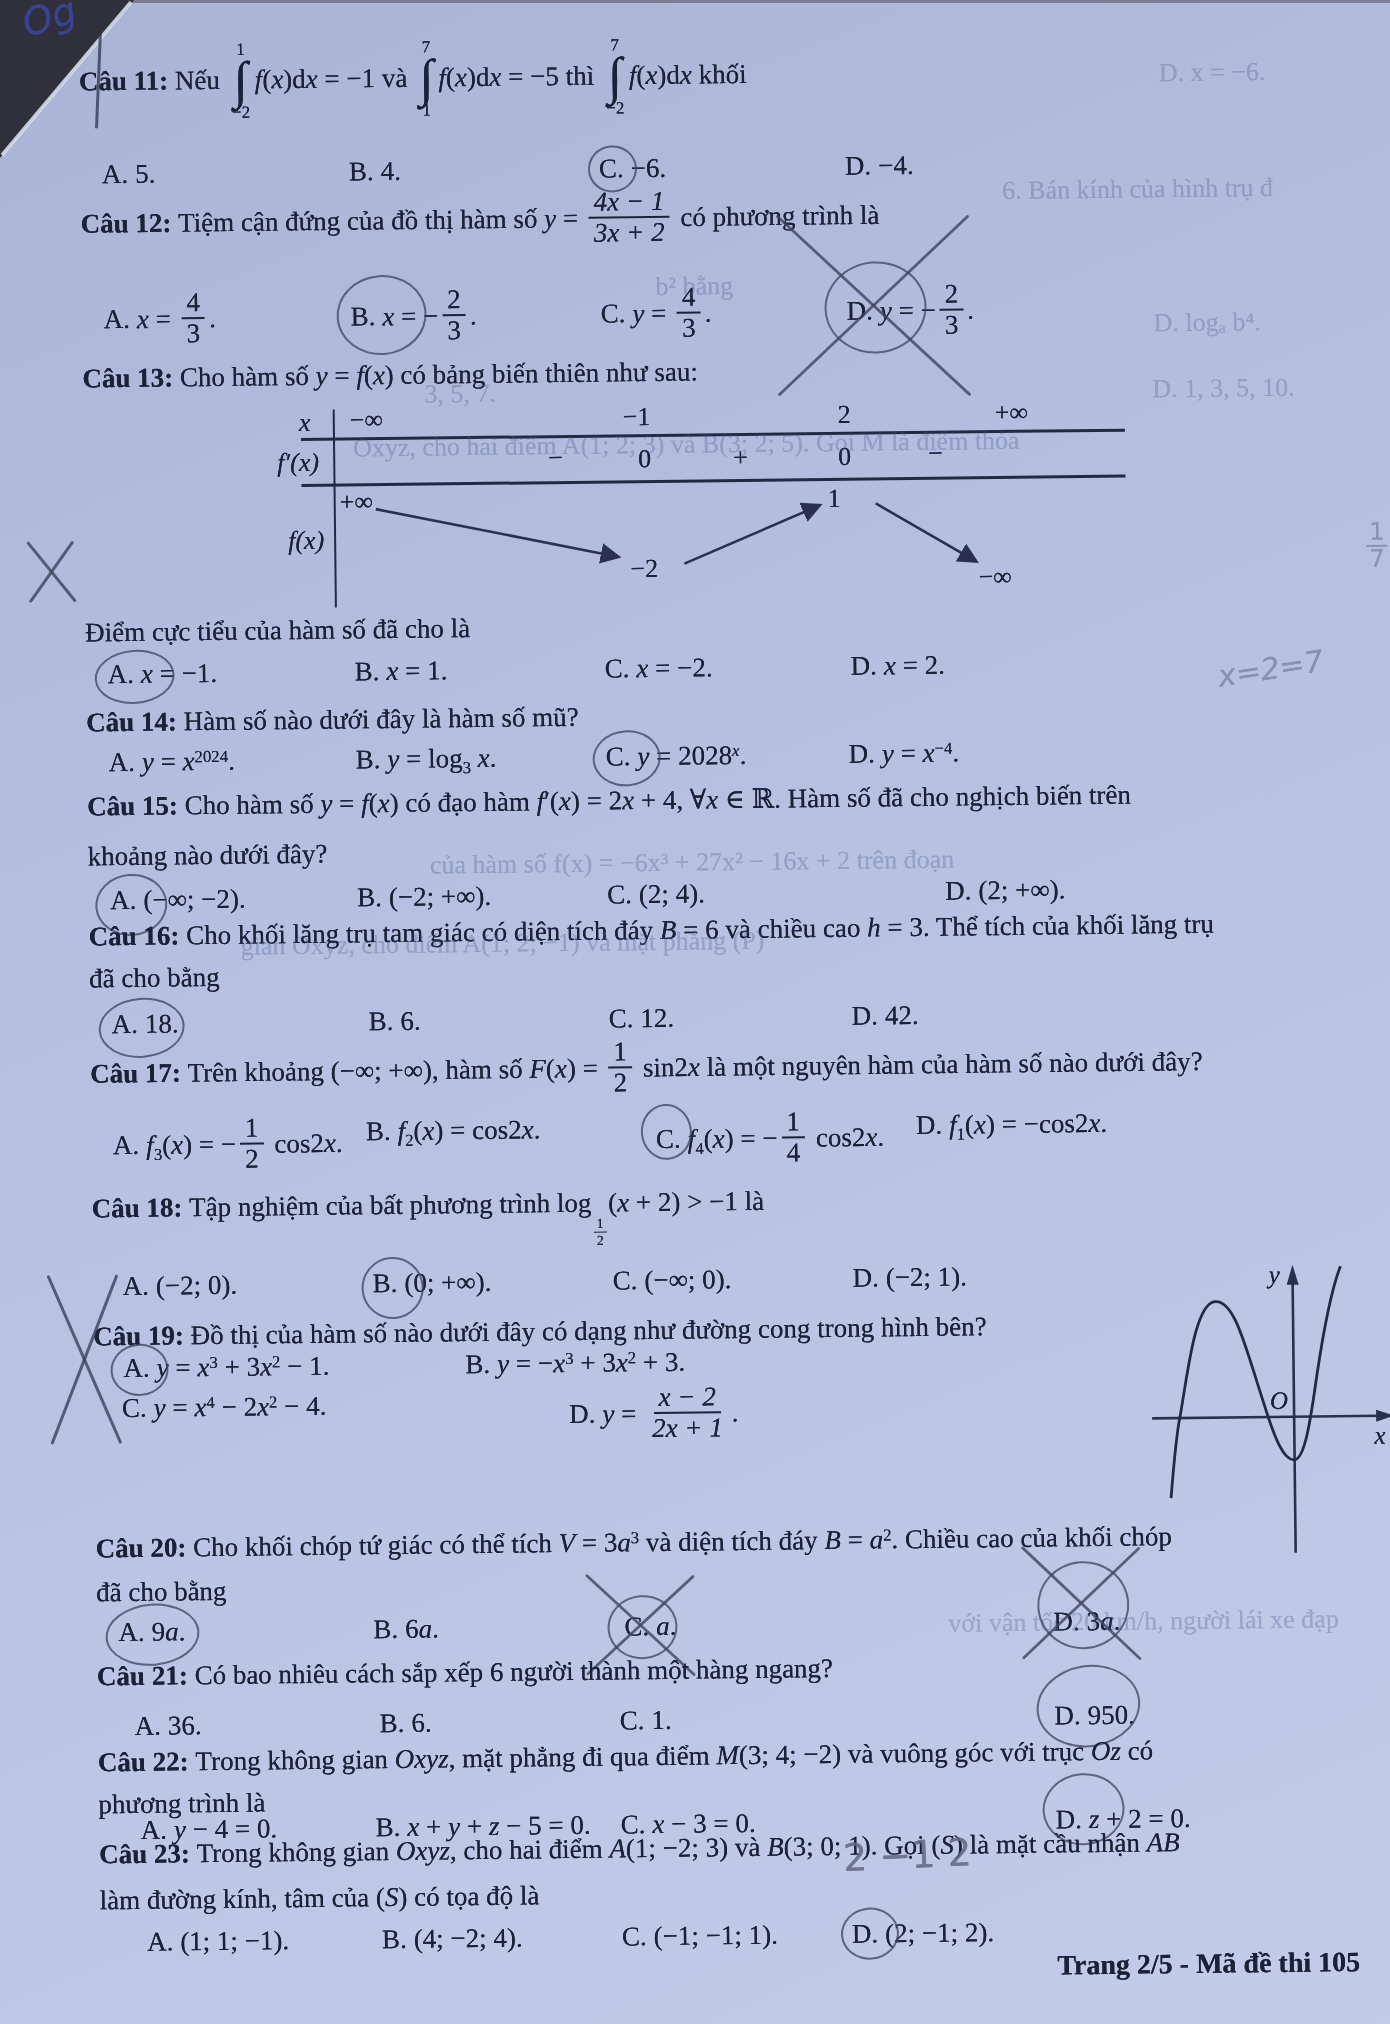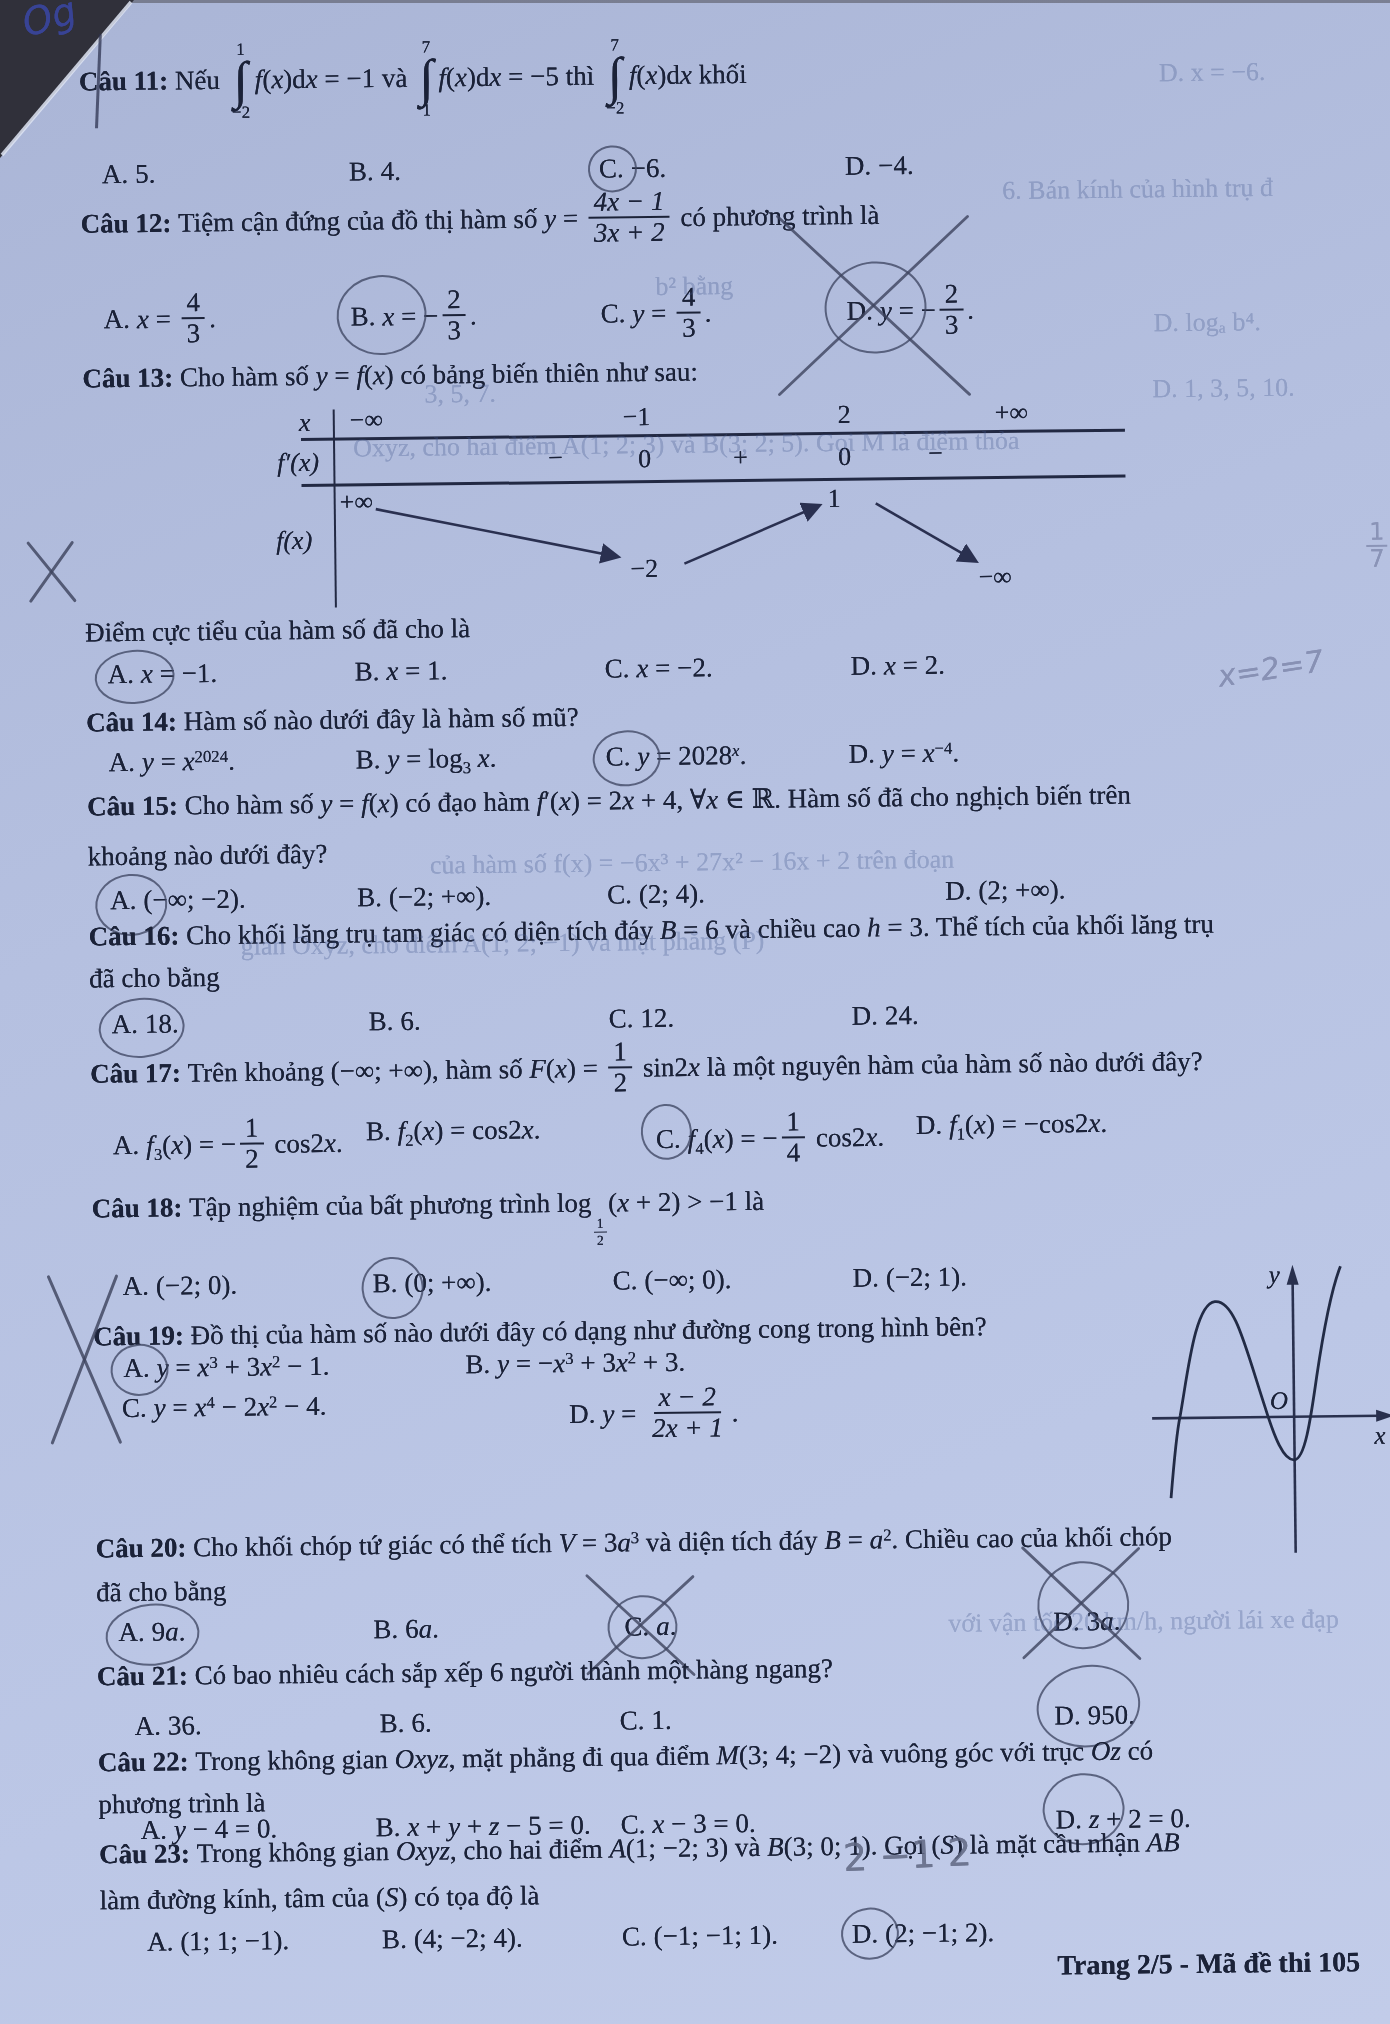--- a/index.html
+++ b/index.html
@@ -64,21 +64,21 @@
 </svg>
 
 <div id="content">
 
   <div class="bbt">
     <div class="bbt-vline"></div>
     <div class="bbt-hline" style="top:28px"></div>
     <div class="bbt-hline" style="top:74px"></div>
     <span class="bv mi" style="left:24px;top:-2px">x</span>
     <span class="bv mi" style="left:2px;top:38px">f′(x)</span>
-    <span class="bv mi" style="left:0;top:116px">f(x)</span>
+    <span class="bv mi" style="left:12px;top:116px">f(x)</span>
     <span class="bv" style="left:75px;top:-4px">−∞</span>
     <span class="bv" style="left:348px;top:-4px">−1</span>
     <span class="bv" style="left:563px;top:-4px">2</span>
     <span class="bv" style="left:720px;top:-4px">+∞</span>
     <span class="bv" style="left:273px;top:36px">−</span>
     <span class="bv" style="left:363px;top:38px">0</span>
     <span class="bv" style="left:458px;top:38px">+</span>
     <span class="bv" style="left:563px;top:38px">0</span>
     <span class="bv" style="left:653px;top:36px">−</span>
     <span class="bv" style="left:64px;top:78px">+∞</span>
@@ -166,21 +166,21 @@
     <div class="q" style="top: 840px;"><span>khoảng nào dưới đây?</span></div>
     <div class="opt" style="left: 40px; top: 884px;"><span class="olabel">A.</span><span>(−∞; −2).</span><div class="mark-circle" style="left: -15px; top: -10px; width: 68px; height: 58px; transform: rotate(-4deg);"></div></div>
     <div class="opt" style="left: 287px; top: 884px;"><span class="olabel">B.</span><span>(−2; +∞).</span></div>
     <div class="opt" style="left: 537px; top: 884px;"><span class="olabel">C.</span><span>(2; 4).</span></div>
     <div class="opt" style="left: 875px; top: 884px;"><span class="olabel">D.</span><span>(2; +∞).</span></div>
     <div class="q" style="top: 920px;"><span class="qb">Câu 16: </span><span>Cho khối lăng trụ tam giác có diện tích đáy </span><span class="mi">B</span><span> = 6 và chiều cao </span><span class="mi">h</span><span> = 3. Thể tích của khối lăng trụ</span></div>
     <div class="q" style="top: 962px;"><span>đã cho bằng</span></div>
     <div class="opt" style="left: 40px; top: 1008px;"><span class="olabel">A.</span><span>18.</span><div class="mark-circle" style="left: -13px; top: -10px; width: 82px; height: 56px; transform: rotate(-4deg);"></div></div>
     <div class="opt" style="left: 297px; top: 1008px;"><span class="olabel">B.</span><span>6.</span></div>
     <div class="opt" style="left: 537px; top: 1008px;"><span class="olabel">C.</span><span>12.</span></div>
-    <div class="opt" style="left: 780px; top: 1008px;"><span class="olabel">D.</span><span>24.</span></div>
+    <div class="opt" style="left: 780px; top: 1008px;"><span class="olabel">D.</span><span>42.</span></div>
     <div class="q" style="top: 1046px;"><span class="qb">Câu 17: </span><span>Trên khoảng (−∞; +∞), hàm số </span><span class="mi">F</span><span>(</span><span class="mi">x</span><span>) = </span><span class="frac">
         <span class="fn">1</span>
         <span class="fd">2</span>
       </span><span> sin2</span><span class="mi">x</span><span> là một nguyên hàm của hàm số nào dưới đây?</span></div>
     <div class="opt" style="left: 40px; top: 1118px;"><span class="olabel">A.</span><span class="mi">f</span><span class="sub">3</span><span>(</span><span class="mi">x</span><span>) = −</span><span class="frac">
         <span class="fn">1</span>
         <span class="fd">2</span>
       </span><span> cos2</span><span class="mi">x</span><span>.</span></div>
     <div class="opt" style="left: 293px; top: 1118px;"><span class="olabel">B.</span><span class="mi">f</span><span class="sub">2</span><span>(</span><span class="mi">x</span><span>) = cos2</span><span class="mi">x</span><span>.</span></div>
     <div class="opt" style="left: 583px; top: 1118px;"><span class="olabel">C.</span><span class="mi">f</span><span class="sub">4</span><span>(</span><span class="mi">x</span><span>) = −</span><span class="frac">

